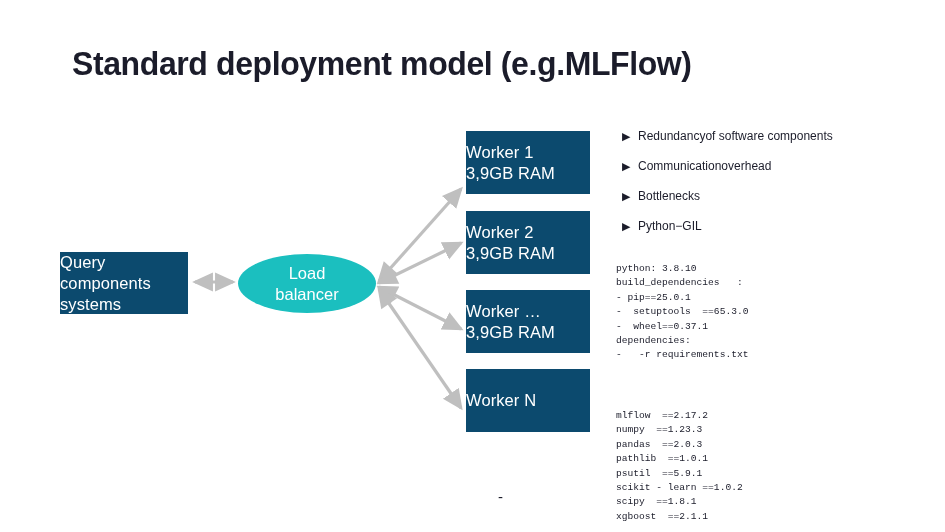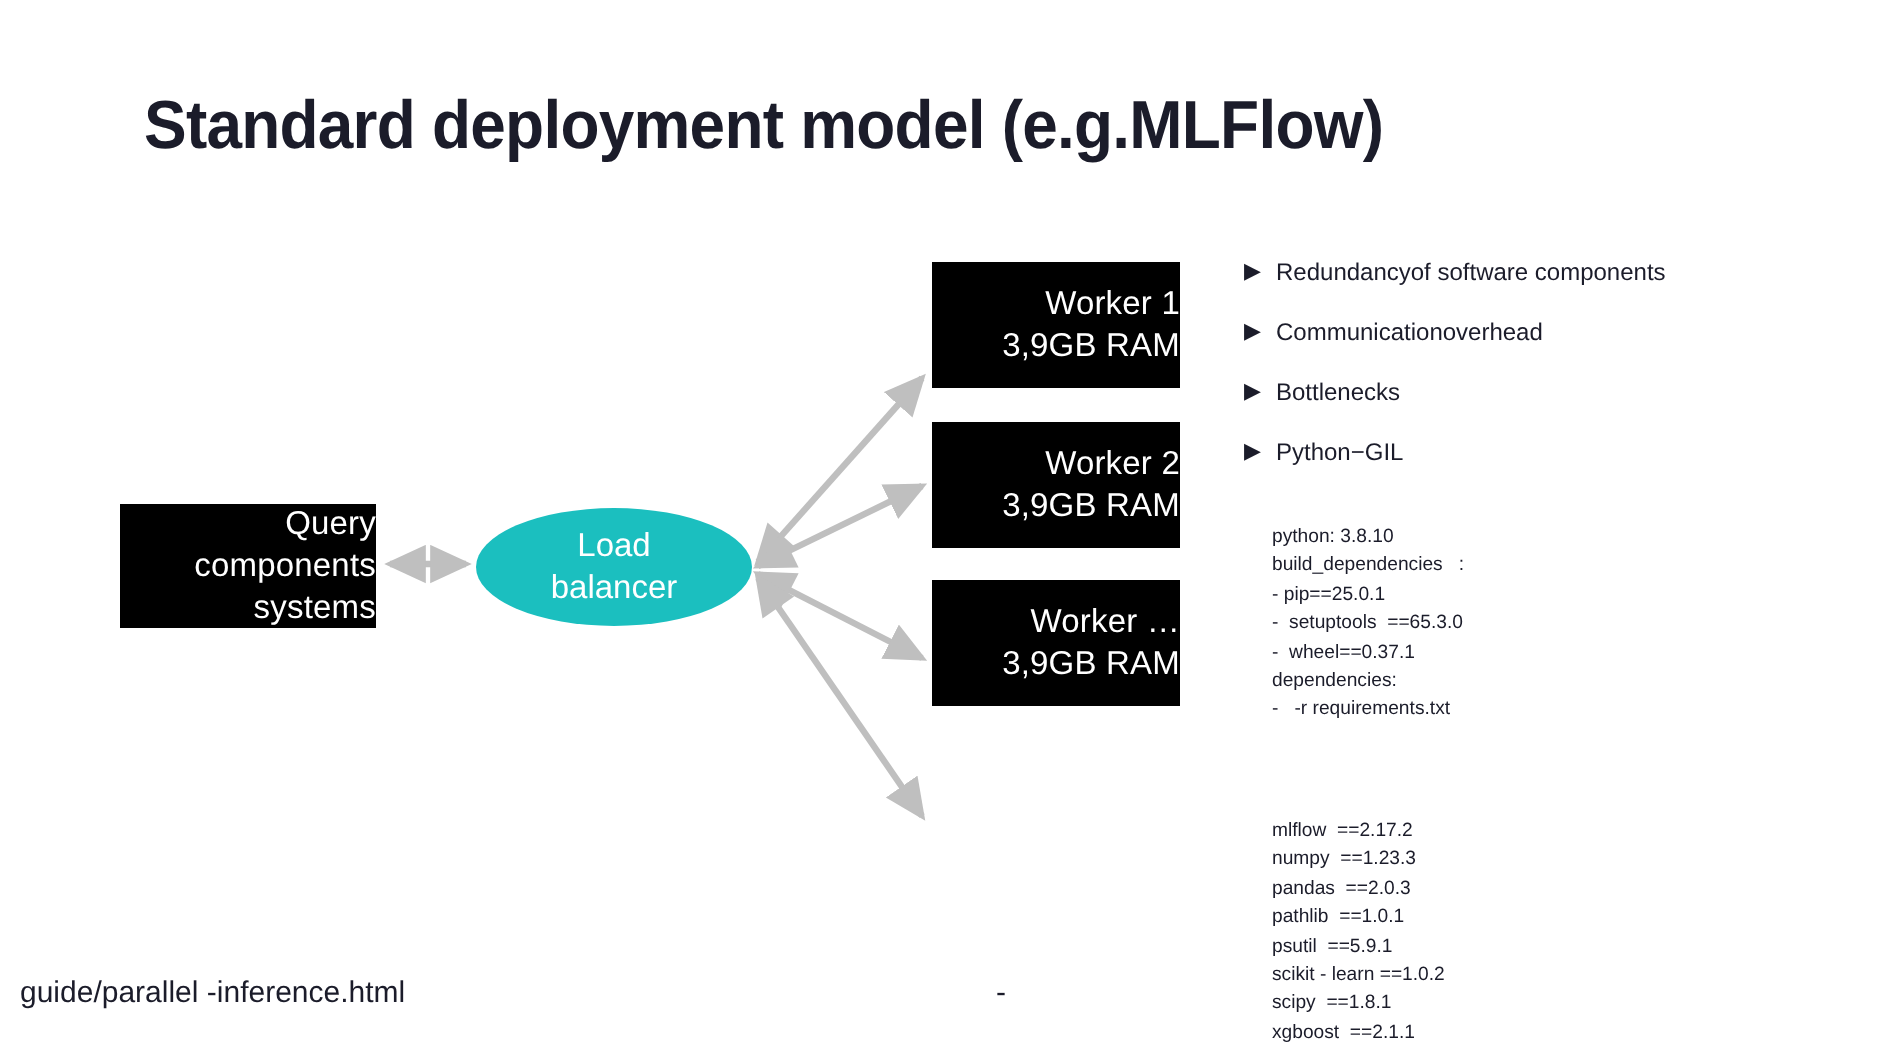--- a/index.html
+++ b/index.html
@@ -27,25 +27,25 @@
     letter-spacing: -0.4px;
     color: #1b1c2a;
     white-space: nowrap;
     transform: scaleX(0.94);
     transform-origin: left center;
   }
 
   
   .teal-box {
     position: absolute;
-    background: #000000;
+    background: #0c4a6e;
     color: #ffffff;
     display: flex;
     flex-direction: column;
-    align-items: flex-end;
+    align-items: flex-start;
     justify-content: center;
     text-align: center;
     font-size: 16.5px;
     line-height: 21px;
     letter-spacing: 0.1px;
   }
   .teal-ellipse {
     position: absolute;
     background: #1bbfbf;
     color: #ffffff;
@@ -102,25 +102,26 @@
   .bullet-text {
     flex: 1 1 auto;
     font-size: 12px;
     line-height: 20px;
     color: #1b1c2a;
   }
 
   
   .code-block {
     position: absolute;
-    left: 636px;
+    left: 616px;
     font-size: 9.6px;
     line-height: 14.4px;
     color: #1b1c2a;
     white-space: pre;
+    font-family: Liberation Mono, monospace;
   }
   #code-env  { top: 262px; }
   #code-reqs { top: 381px; margin-top: 28px; }
 
   
   #footer {
     position: absolute;
     left: 10px;
     top: 486px;
     width: 520px;
@@ -179,20 +180,24 @@
     <span class="worker-line-1">Worker  1</span>
     <span class="worker-line-2">3,9GB RAM</span>
   </div>
   <div id="worker-2" class="teal-box worker-box">
     <span class="worker-line-1">Worker  2</span>
     <span class="worker-line-2">3,9GB RAM</span>
   </div>
   <div id="worker-3" class="teal-box worker-box">
     <span class="worker-line-1">Worker  …</span>
     <span class="worker-line-2">3,9GB RAM</span>
+  </div>
+  <div id="worker-4" class="teal-box worker-box">
+    <span class="worker-line-1">Worker  N</span>
+
   </div>
 
   <div id="bullet-list">
     <div class="bullet-row">
       <span class="bullet-marker">▶</span>
       <span class="bullet-text">Redundancyof software components</span>
     </div>
     <div class="bullet-row">
       <span class="bullet-marker">▶</span>
       <span class="bullet-text">Communicationoverhead</span>
@@ -220,16 +225,15 @@
 pathlib  ==1.0.1
 psutil  ==5.9.1
 scikit - learn ==1.0.2
 scipy  ==1.8.1
 xgboost  ==2.1.1</div>
 
   <div id="footer">
     <span id="footer-line-1">
       <span id="footer-dash">-</span>
     </span>
-    <span id="footer-line-2">guide/parallel  -inference.html</span>
   </div>
 
 </div>
 
 </body></html>

